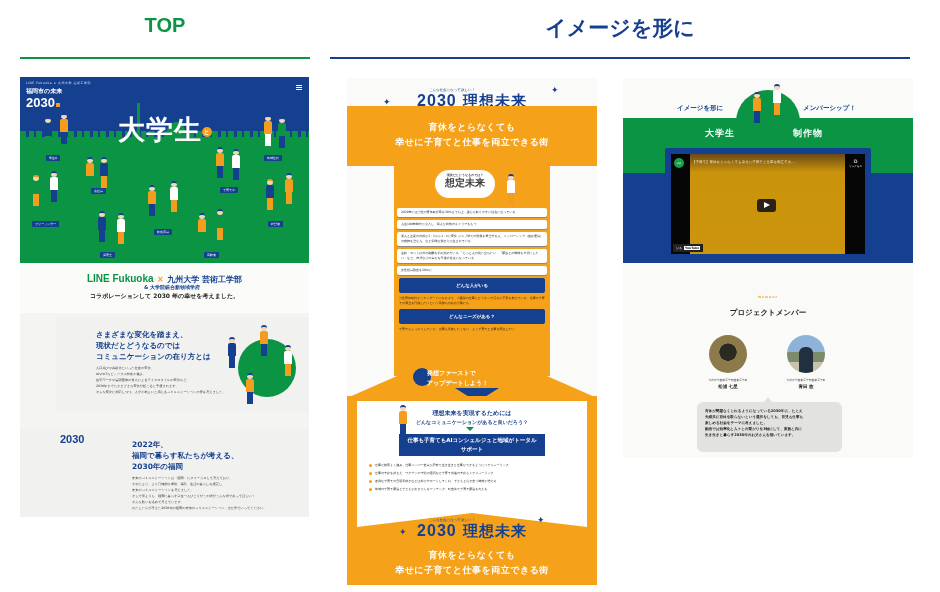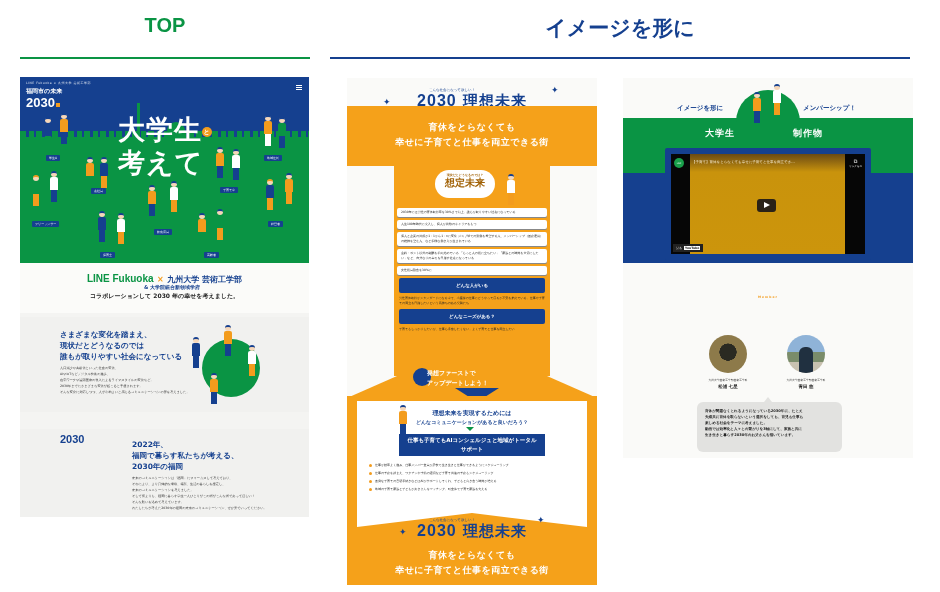--- a/index.html
+++ b/index.html
@@ -37,40 +37,40 @@
   .person .legs { width: 6px; height: 12px; margin: 0 auto; }
   .tag { position: absolute; background: #15408f; color: #fff; font-size: 3px; padding: 1px 3px; border-radius: 1px; }
   .collab { position: absolute; left: 0; top: 186px; width: 289px; height: 50px; background: #fbfbf9; text-align: center; }
   .collab .line1 { margin-top: 10px; font-size: 10px; font-weight: bold; }
   .collab .line1 .line { color: #0a9444; font-family: "Liberation Sans", sans-serif; }
   .collab .line1 .x { color: #f39c1d; font-size: 8px; }
   .collab .line1 .kyu { color: #15408f; font-size: 8px; }
   .collab .kyu2 { color: #15408f; font-size: 5px; font-weight: bold; margin-left: 70px; text-align: left; margin-top: -1px; padding-left: 54px; }
   .collab .line2 { font-size: 6px; font-weight: bold; margin-top: 2px; }
   .section { position: absolute; left: 0; width: 289px; background: #f1f1ef; }
-  .section.s1 { top: 240px; height: 95px; }
+  .section.s1 { top: 240px; height: 95px; margin-left: 36px; }
   .section.s2 { top: 352px; height: 88px; }
   .sec-title { position: absolute; color: #15408f; font-weight: bold; font-size: 7.5px; line-height: 11px; }
   .sec-body { position: absolute; font-size: 3.2px; line-height: 6px; color: #333; }
   .globe { position: absolute; border-radius: 50%; background: #0a9444; }
   .fukuoka-badge { position: absolute; left: 38px; top: 10px; width: 60px; height: 60px; border-radius: 50%; background: #0a9444; overflow: hidden; }
   .fukuoka-badge .bld { position: absolute; background: #f39c1d; }
   .fukuoka-badge .cityt { position: absolute; left: 4px; top: 36px; color: #15408f; font-weight: bold; font-size: 12px; line-height: 11px; font-family: "Liberation Sans", sans-serif; }
   .fk2030 { position: absolute; left: 40px; top: 4px; color: #15408f; font-weight: bold; font-size: 11px; font-family: "Liberation Sans", sans-serif; }
 
   
   .mid-page { position: absolute; left: 347px; top: 78px; width: 250px; height: 507px; background: #fafaf8; overflow: hidden; }
   .ideal-head { position: absolute; left: 0; top: 0; width: 250px; text-align: center; }
   .ideal-head .sub { font-size: 3.5px; color: #15408f; margin-top: 10px; margin-right: 40px; }
   .ideal-head .main { font-size: 15px; font-weight: bold; color: #15408f; letter-spacing: 1px; }
   .ideal-head .main .yr { font-family: "Liberation Sans", sans-serif; font-size: 16px; }
   .star { position: absolute; color: #15408f; font-size: 9px; line-height: 9px; }
   .orange-band { position: absolute; background: #f5a11a; }
   .band-text { position: absolute; width: 100%; text-align: center; color: #fff; font-weight: bold; font-size: 9px; line-height: 15px; letter-spacing: 0.5px; }
-  .cloud { position: absolute; background: #fff; border-radius: 14px; text-align: center; color: #a16207; font-weight: bold; }
+  .cloud { position: absolute; background: #fff; border-radius: 14px; text-align: center; color: #404040; font-weight: bold; }
   .cloud .q { font-size: 3px; margin-top: 3px; }
   .cloud .t { font-size: 10px; line-height: 12px; }
   .future-list { position: absolute; left: 50px; top: 130px; width: 150px; }
   .fcard { background: #fff; border-radius: 2px; font-size: 3px; line-height: 5px; padding: 2px 4px; margin-bottom: 3px; box-shadow: 0 1px 0 #888; color: #222; }
   .navy-btn { display: block; width: 146px; background: #15408f; color: #fff; text-align: center; border-radius: 2px; font-size: 4.5px; font-weight: bold; padding: 5px 0; margin: 0 2px; }
   .small-note { font-size: 3px; line-height: 5px; color: #222; margin: 3px 2px 3px 2px; }
   .hatsuso { position: absolute; left: 80px; top: 290px; color: #fff; font-weight: bold; font-size: 6px; line-height: 10px; }
   .arrow-down { position: absolute; left: 108px; top: 310px; width: 0; height: 0; border-left: 22px solid transparent; border-right: 22px solid transparent; border-top: 14px solid #15408f; }
   .globe2 { position: absolute; left: 66px; top: 290px; width: 18px; height: 18px; border-radius: 50%; background: #15408f; }
   .white-panel { position: absolute; left: 10px; top: 323px; width: 230px; height: 112px; background: #fff; }
@@ -130,21 +130,20 @@
 
     <div class="logo-small">
       <div class="l1">LINE Fukuoka × 九州大学 芸術工学部</div>
       <div class="l2">福岡市の未来</div>
       <div class="l3"><span>2030</span><span class="dot"></span></div>
     </div>
     <div class="hamburger"></div>
 
     <div class="hero-title">
       <div><span>大学生</span><span class="to">と</span></div>
-      <div>考えて</div>
     </div>
 
     <div class="person" style="left:24px;top:40px">
         <div class="head"></div>
         <div class="body" style="background:#15408f"></div>
         <div class="legs" style="background:#0a9444"></div>
       </div>
     <div class="person" style="left:40px;top:36px">
         <div class="head"></div>
         <div class="body" style="background:#f39c1d"></div>
@@ -248,21 +247,21 @@
       <span class="kyu">九州大学 芸術工学部</span>
     </div>
     <div class="kyu2">&amp; 大学院統合新領域学府</div>
     <div class="line2">コラボレーションして 2030 年の幸せを考えました。</div>
   </div>
 
   <div class="section s1">
     <div class="sec-title" style="left:40px;top:12px">
       <div>さまざまな変化を踏まえ、</div>
       <div>現状だとどうなるのでは</div>
-      <div>誰もが取りやすい社会になっている</div>
+      <div>コミュニケーションの在り方とは</div>
     </div>
     <div class="sec-body" style="left:40px;top:48px;width:130px">
       <div>人口減少や高齢化といった社会の変化、</div>
       <div>AIやIoTなどデジタル技術の進歩、</div>
       <div>在宅ワークや遠隔医療の導入によるライフスタイルの変化など。</div>
       <div>2030年までにさまざまな変化が起こると予想されます。</div>
       <div>そんな変化に対応しつつ、人が心地よいと感じるコミュニケーションの形を考えました。</div>
     </div>
     <div class="globe" style="left:182px;top:22px;width:58px;height:58px"></div>
     <div class="person" style="left:172px;top:20px">
@@ -407,20 +406,21 @@
   <div class="video">
     <div class="frame"></div>
     <div class="ch-dot">LINE</div>
     <div class="vtitle">【子育て】育休をとらなくても幸せに子育てと仕事を両立でき…</div>
     <div class="copy">⧉<span>リンクをコ</span></div>
     <div class="play"></div>
     <div class="yt"><span>見る</span><b>YouTube</b></div>
   </div>
 
   <div class="member-label">Member</div>
+  <div class="member-title">プロジェクトメンバー</div>
   <div class="avatar a1"></div>
   <div class="avatar a2"></div>
   <div class="m-aff" style="left:75px">九州大学芸術工学部芸術工学科</div>
   <div class="m-name" style="left:75px">松浦 七星</div>
   <div class="m-aff" style="left:153px">九州大学芸術工学部芸術工学科</div>
   <div class="m-name" style="left:153px">青田 悠</div>
 
   <div class="bubble">
     <div>育休が問題なくとれるようになっている2030年に、たとえ</div>
     <div>夫婦共に育休を取らないという選択をしても、育児も仕事も</div>

